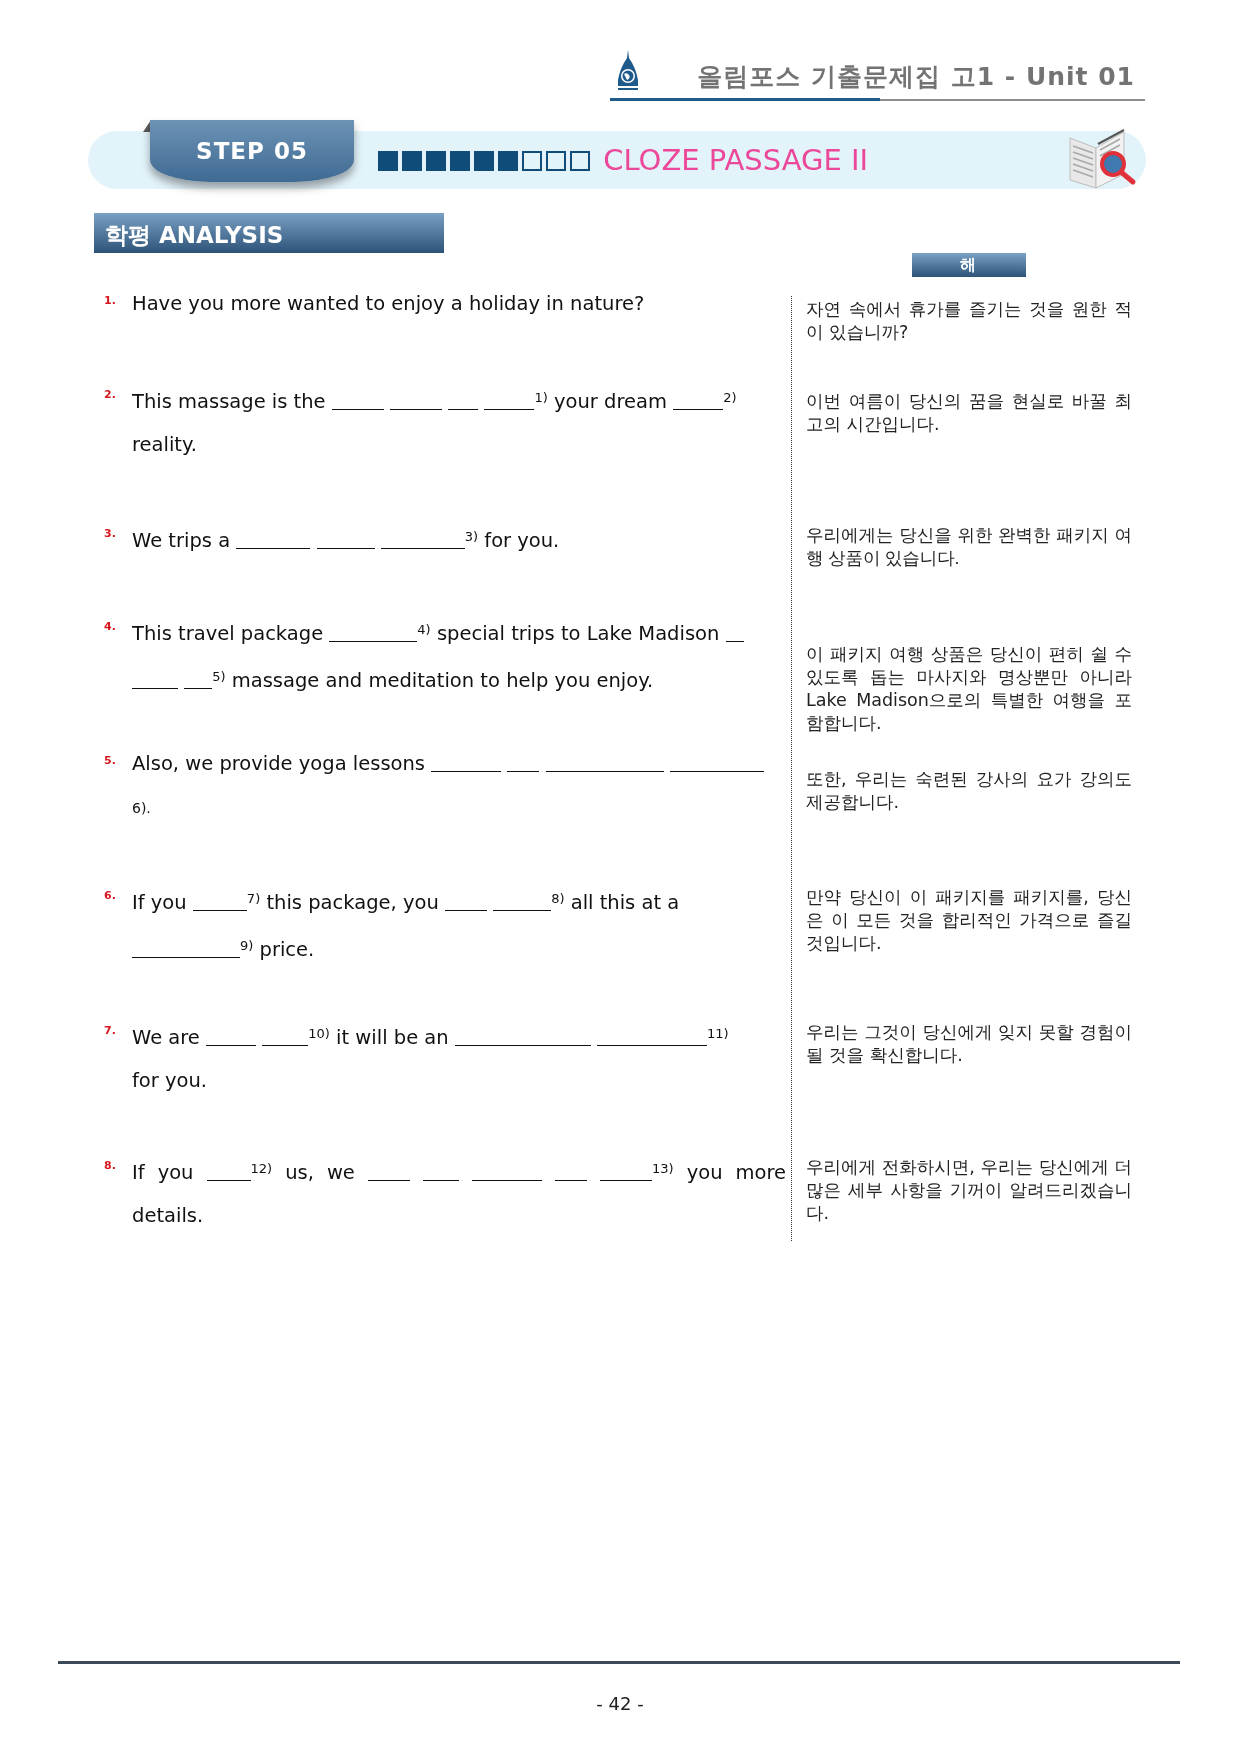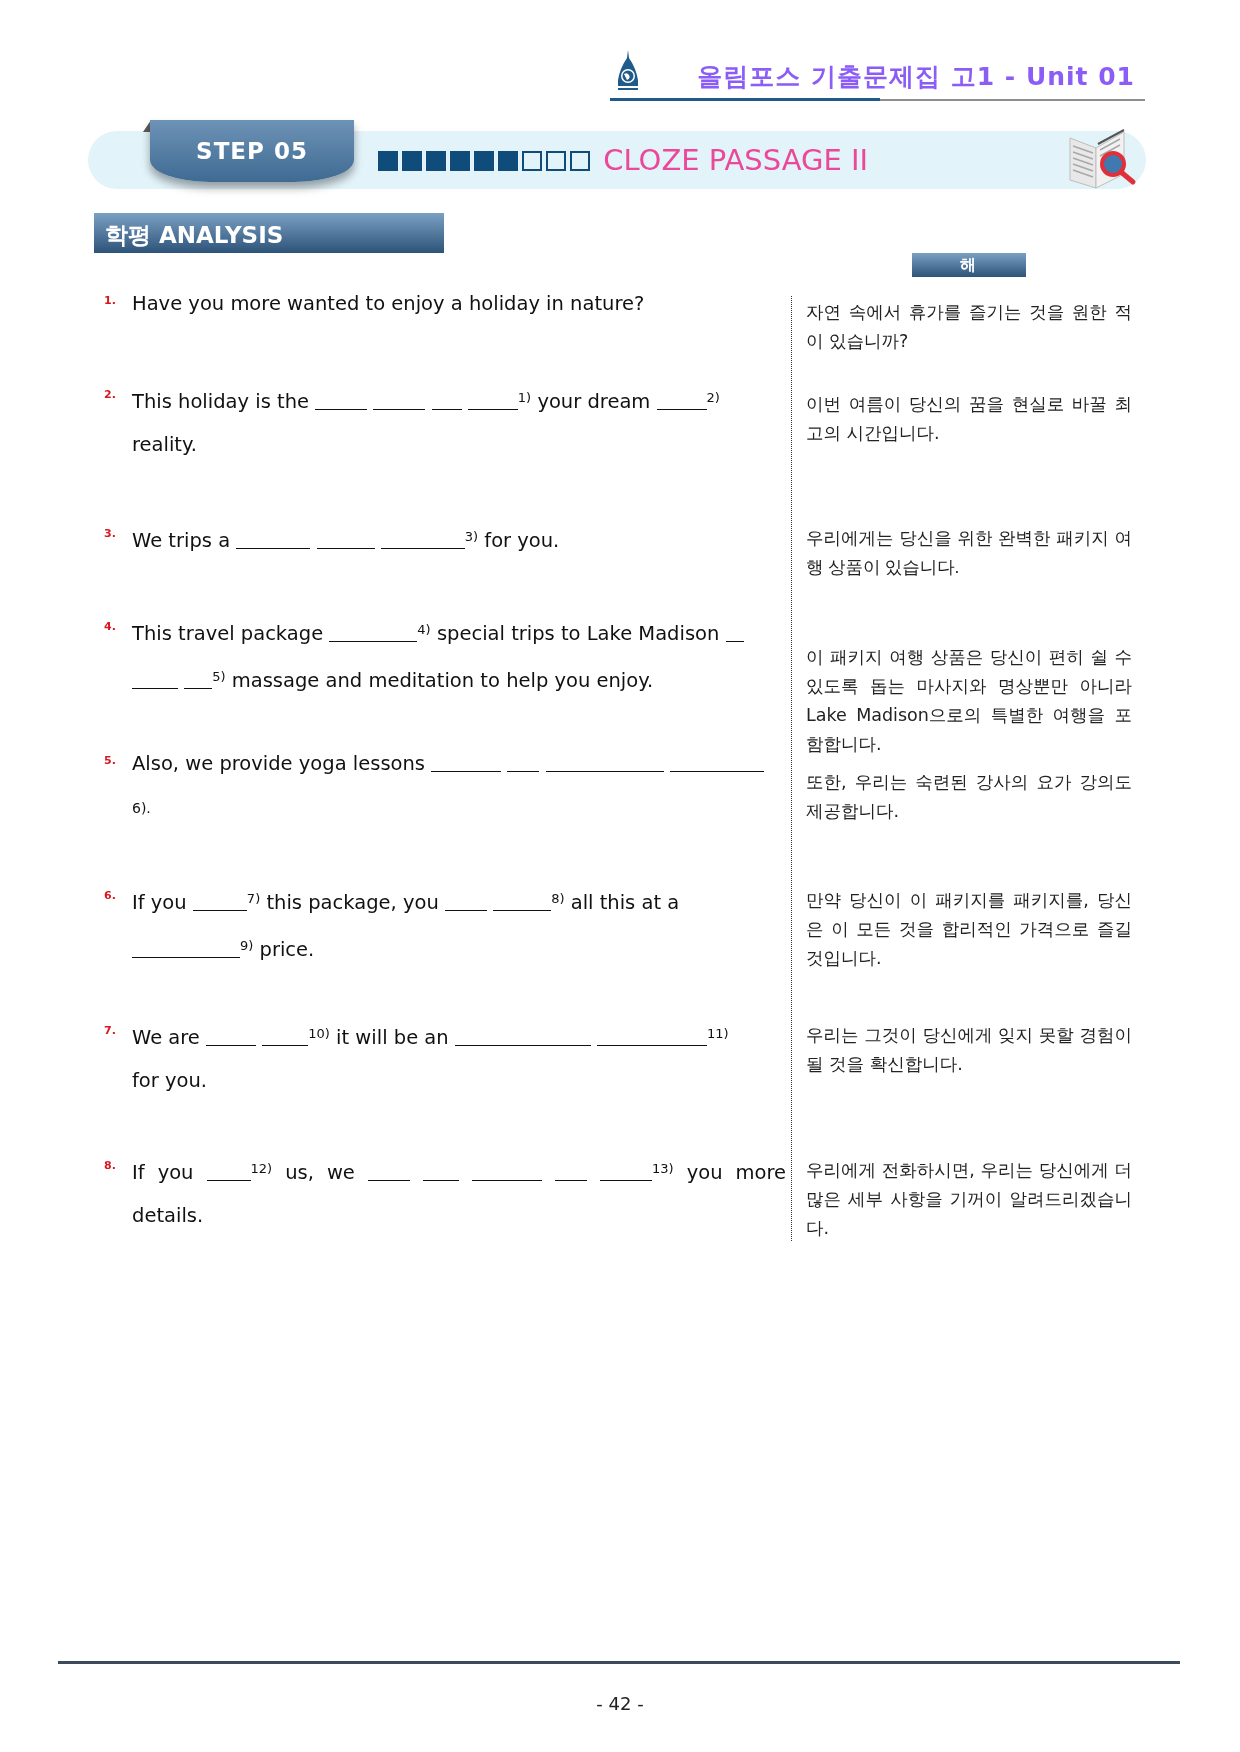--- a/index.html
+++ b/index.html
@@ -3,21 +3,21 @@
 <meta charset="utf-8">
 <style>
   html, body { margin:0; padding:0; background:#ffffff; }
   body { width:1240px; height:1752px; position:relative; overflow:hidden;
          font-family:"DejaVu Sans", sans-serif; color:#111; }
 
   
   .hdr { position:absolute; left:610px; top:48px; width:535px; height:52px; }
   .hdr-logo { position:absolute; left:4px; top:0; width:28px; height:48px; }
   .hdr-title { position:absolute; right:10px; top:12px; font-size:25px; font-weight:bold;
-               color:#8b5cf6; letter-spacing:1px; font-family:"DejaVu Sans", sans-serif; }
+               color:#737373; letter-spacing:1px; font-family:"DejaVu Sans", sans-serif; }
   .hdr-line-a { position:absolute; left:0; top:50px; width:270px; height:3px; background:#1f5a8a; }
   .hdr-line-b { position:absolute; left:270px; top:51px; width:265px; height:2px; background:#8e8e8e; }
 
   
   .banner { position:absolute; left:88px; top:131px; width:1058px; height:58px;
             background:#e2f3fa; border-radius:29px; }
   .step-tab { position:absolute; left:150px; top:120px; width:204px; height:62px;
               background:linear-gradient(#6d93b6,#3f6a92); border-radius:0 0 60px 60px / 0 0 22px 22px;
               box-shadow:0 6px 8px rgba(0,0,0,0.35); }
   .step-fold { position:absolute; left:143px; top:120px; width:0; height:0;
@@ -42,21 +42,21 @@
   .divider { position:absolute; left:791px; top:296px; width:0; height:945px;
              border-left:1px dotted #333; }
 
   
   .item { position:absolute; left:104px; width:680px; }
   .num { position:absolute; left:0; top:2px; font-size:11px; font-weight:bold; color:#d8161e; }
   .en { position:absolute; left:28px; top:0; width:654px; font-size:19.5px; line-height:43px;
         text-align:justify; color:#111; }
   .blank { display:inline-block; border-bottom:1px solid #111; height:18px; vertical-align:-2px; }
   .sup { font-size:13px; vertical-align:6px; }
-  .ko { position:absolute; left:806px; width:326px; font-size:17.5px; line-height:29px;
+  .ko { position:absolute; left:806px; width:326px; font-size:17.5px; line-height:23px;
         text-align:justify; color:#222; }
 
   
   .foot-line { position:absolute; left:58px; top:1661px; width:1122px; height:3px; background:#3c4a5a; }
   .page-num { position:absolute; left:0; width:1240px; top:1693px; text-align:center; font-size:18px; color:#222; }
 </style>
 </head>
 <body>
 
 <div class="hdr">
@@ -107,21 +107,21 @@
 
 <div class="item" style="top:292px;">
   <span class="num">1.</span>
   <div class="en" style="top:-10px;">Have you more wanted to enjoy a holiday in nature?</div>
 </div>
 <div class="ko" style="top:298px;">자연 속에서 휴가를 즐기는 것을 원한 적이 있습니까?</div>
 
 <div class="item" style="top:386px;">
   <span class="num">2.</span>
   <div class="en" style="top:-10px;">
-    <span>This holiday is the</span>
+    <span>This massage is the</span>
     <span class="blank" style="width:52px"></span>
     <span class="blank" style="width:52px"></span>
     <span class="blank" style="width:30px"></span>
     <span class="blank" style="width:50px"></span><span class="sup">1)</span>
     <span>your dream</span>
     <span class="blank" style="width:50px"></span><span class="sup">2)</span><br>
     <span>reality.</span>
   </div>
 </div>
 <div class="ko" style="top:390px;">이번 여름이 당신의 꿈을 현실로 바꿀 최고의 시간입니다.</div>

